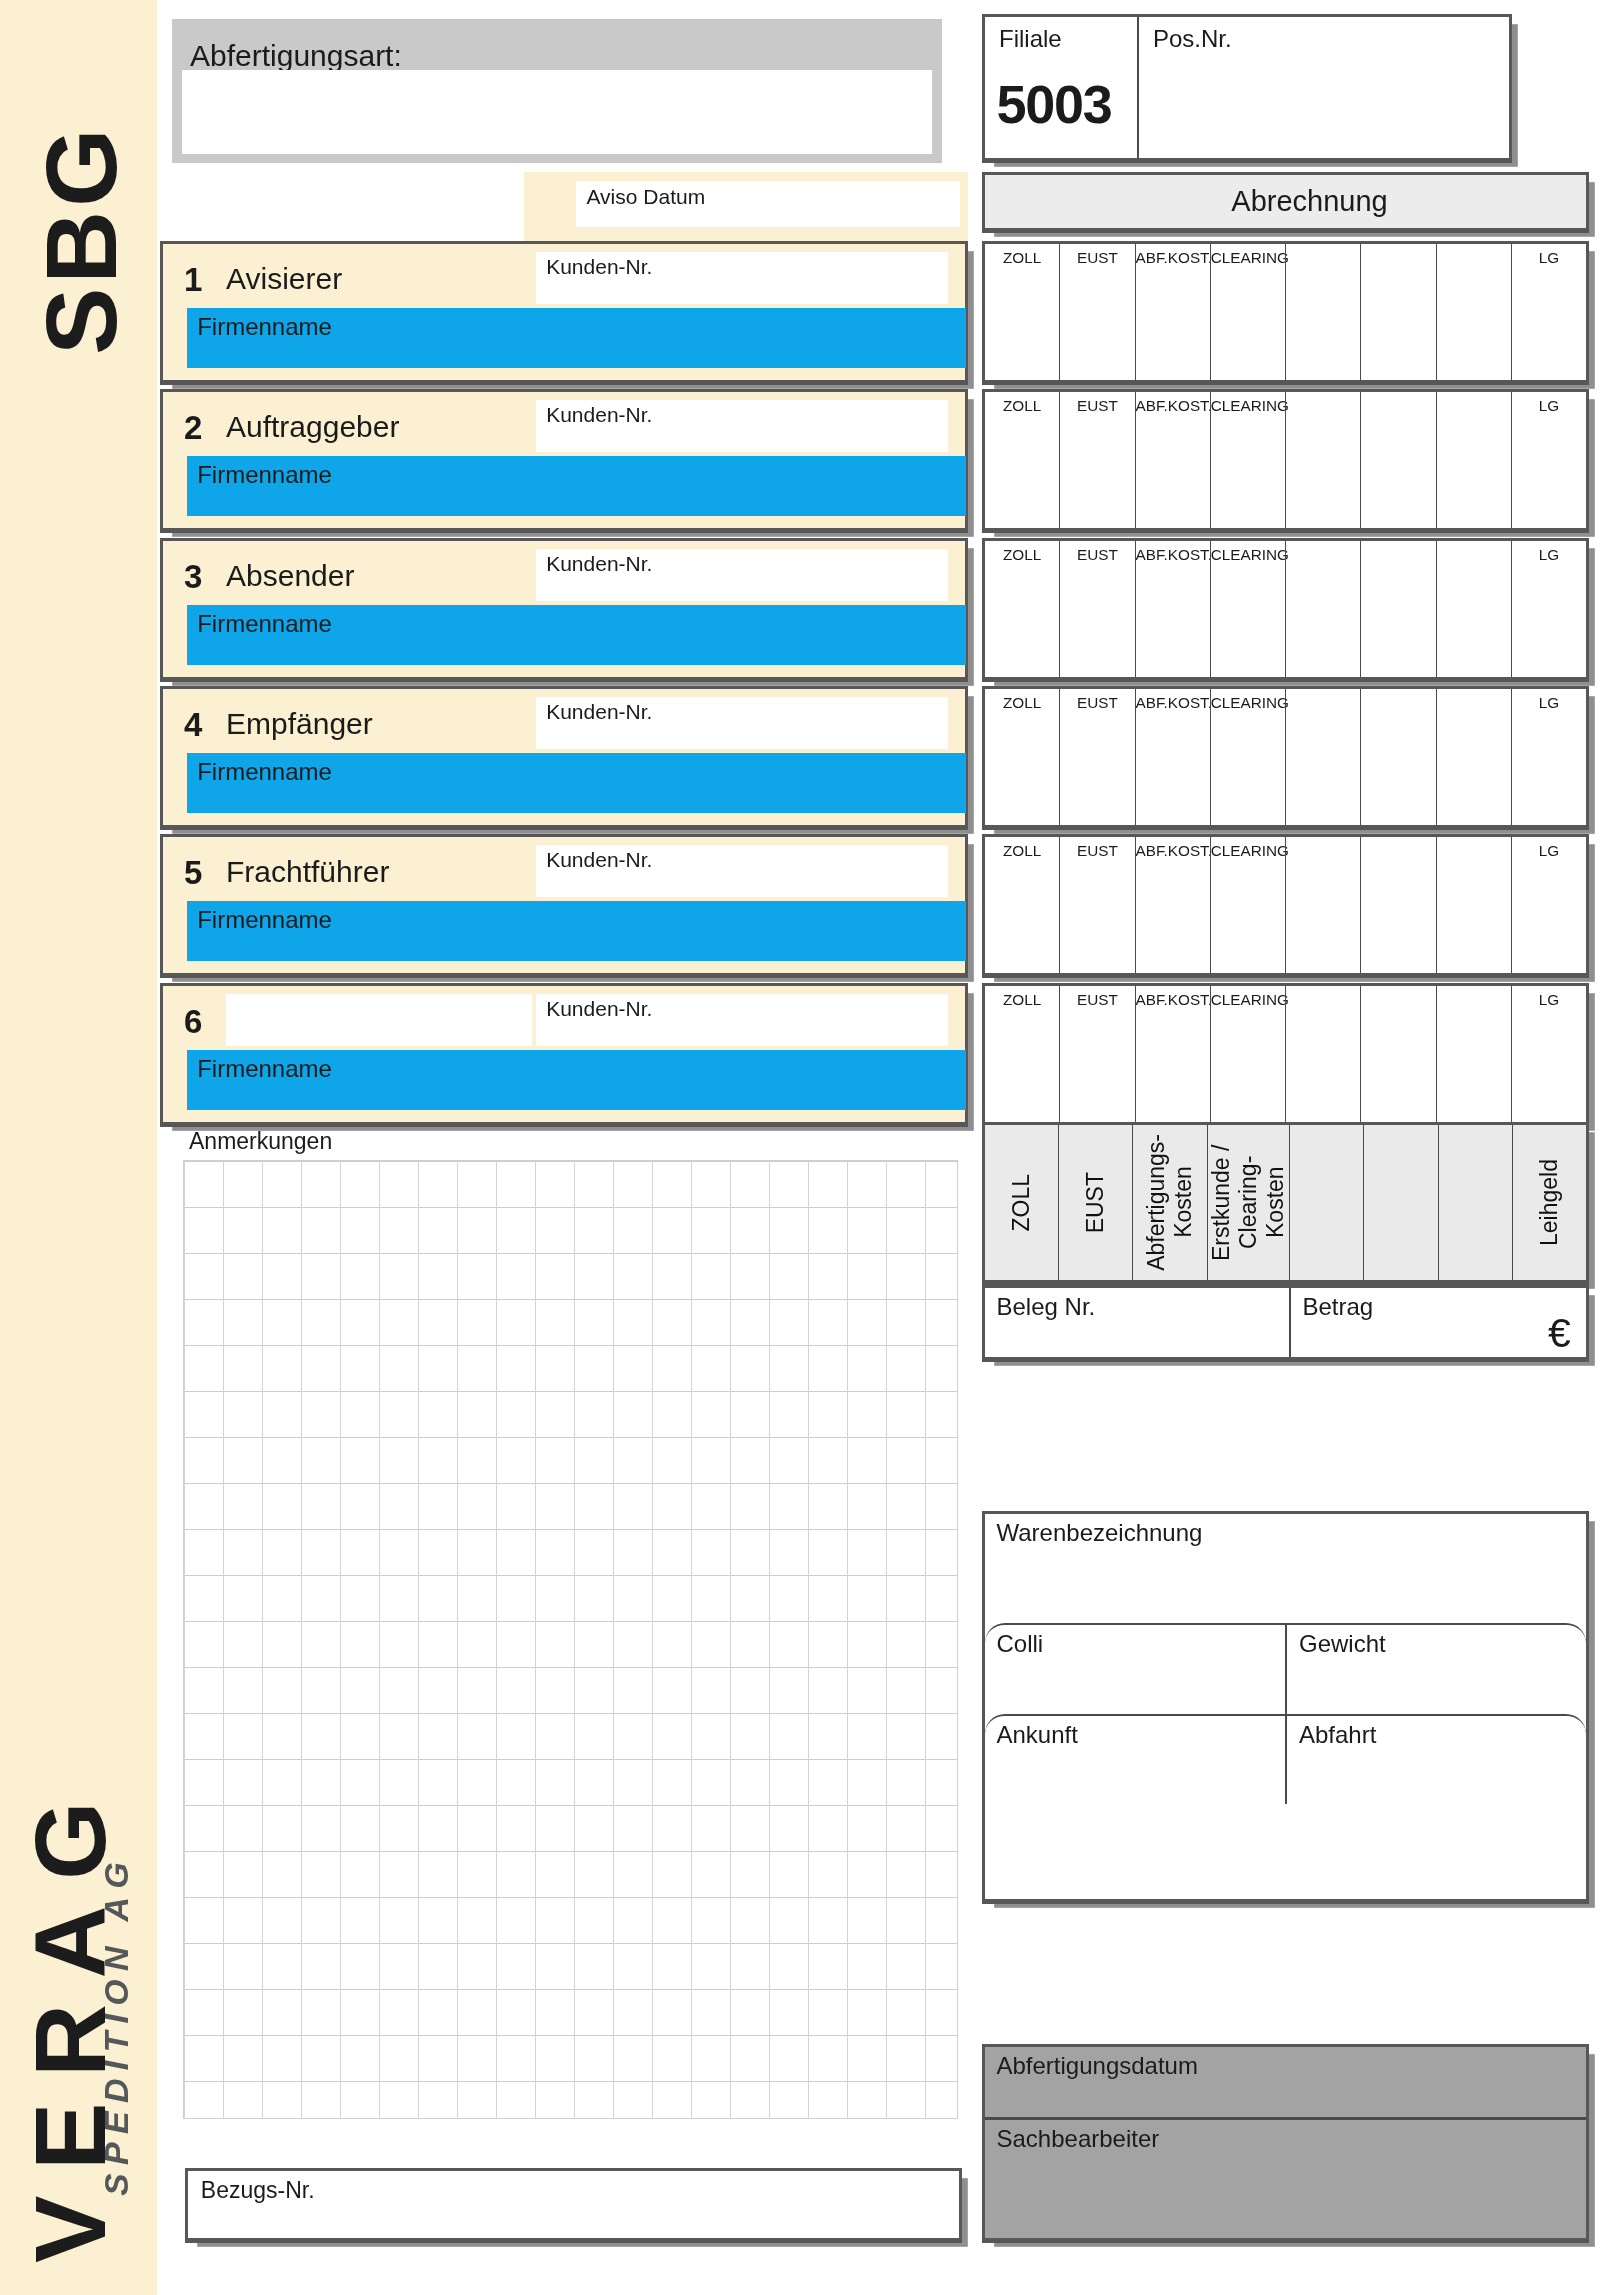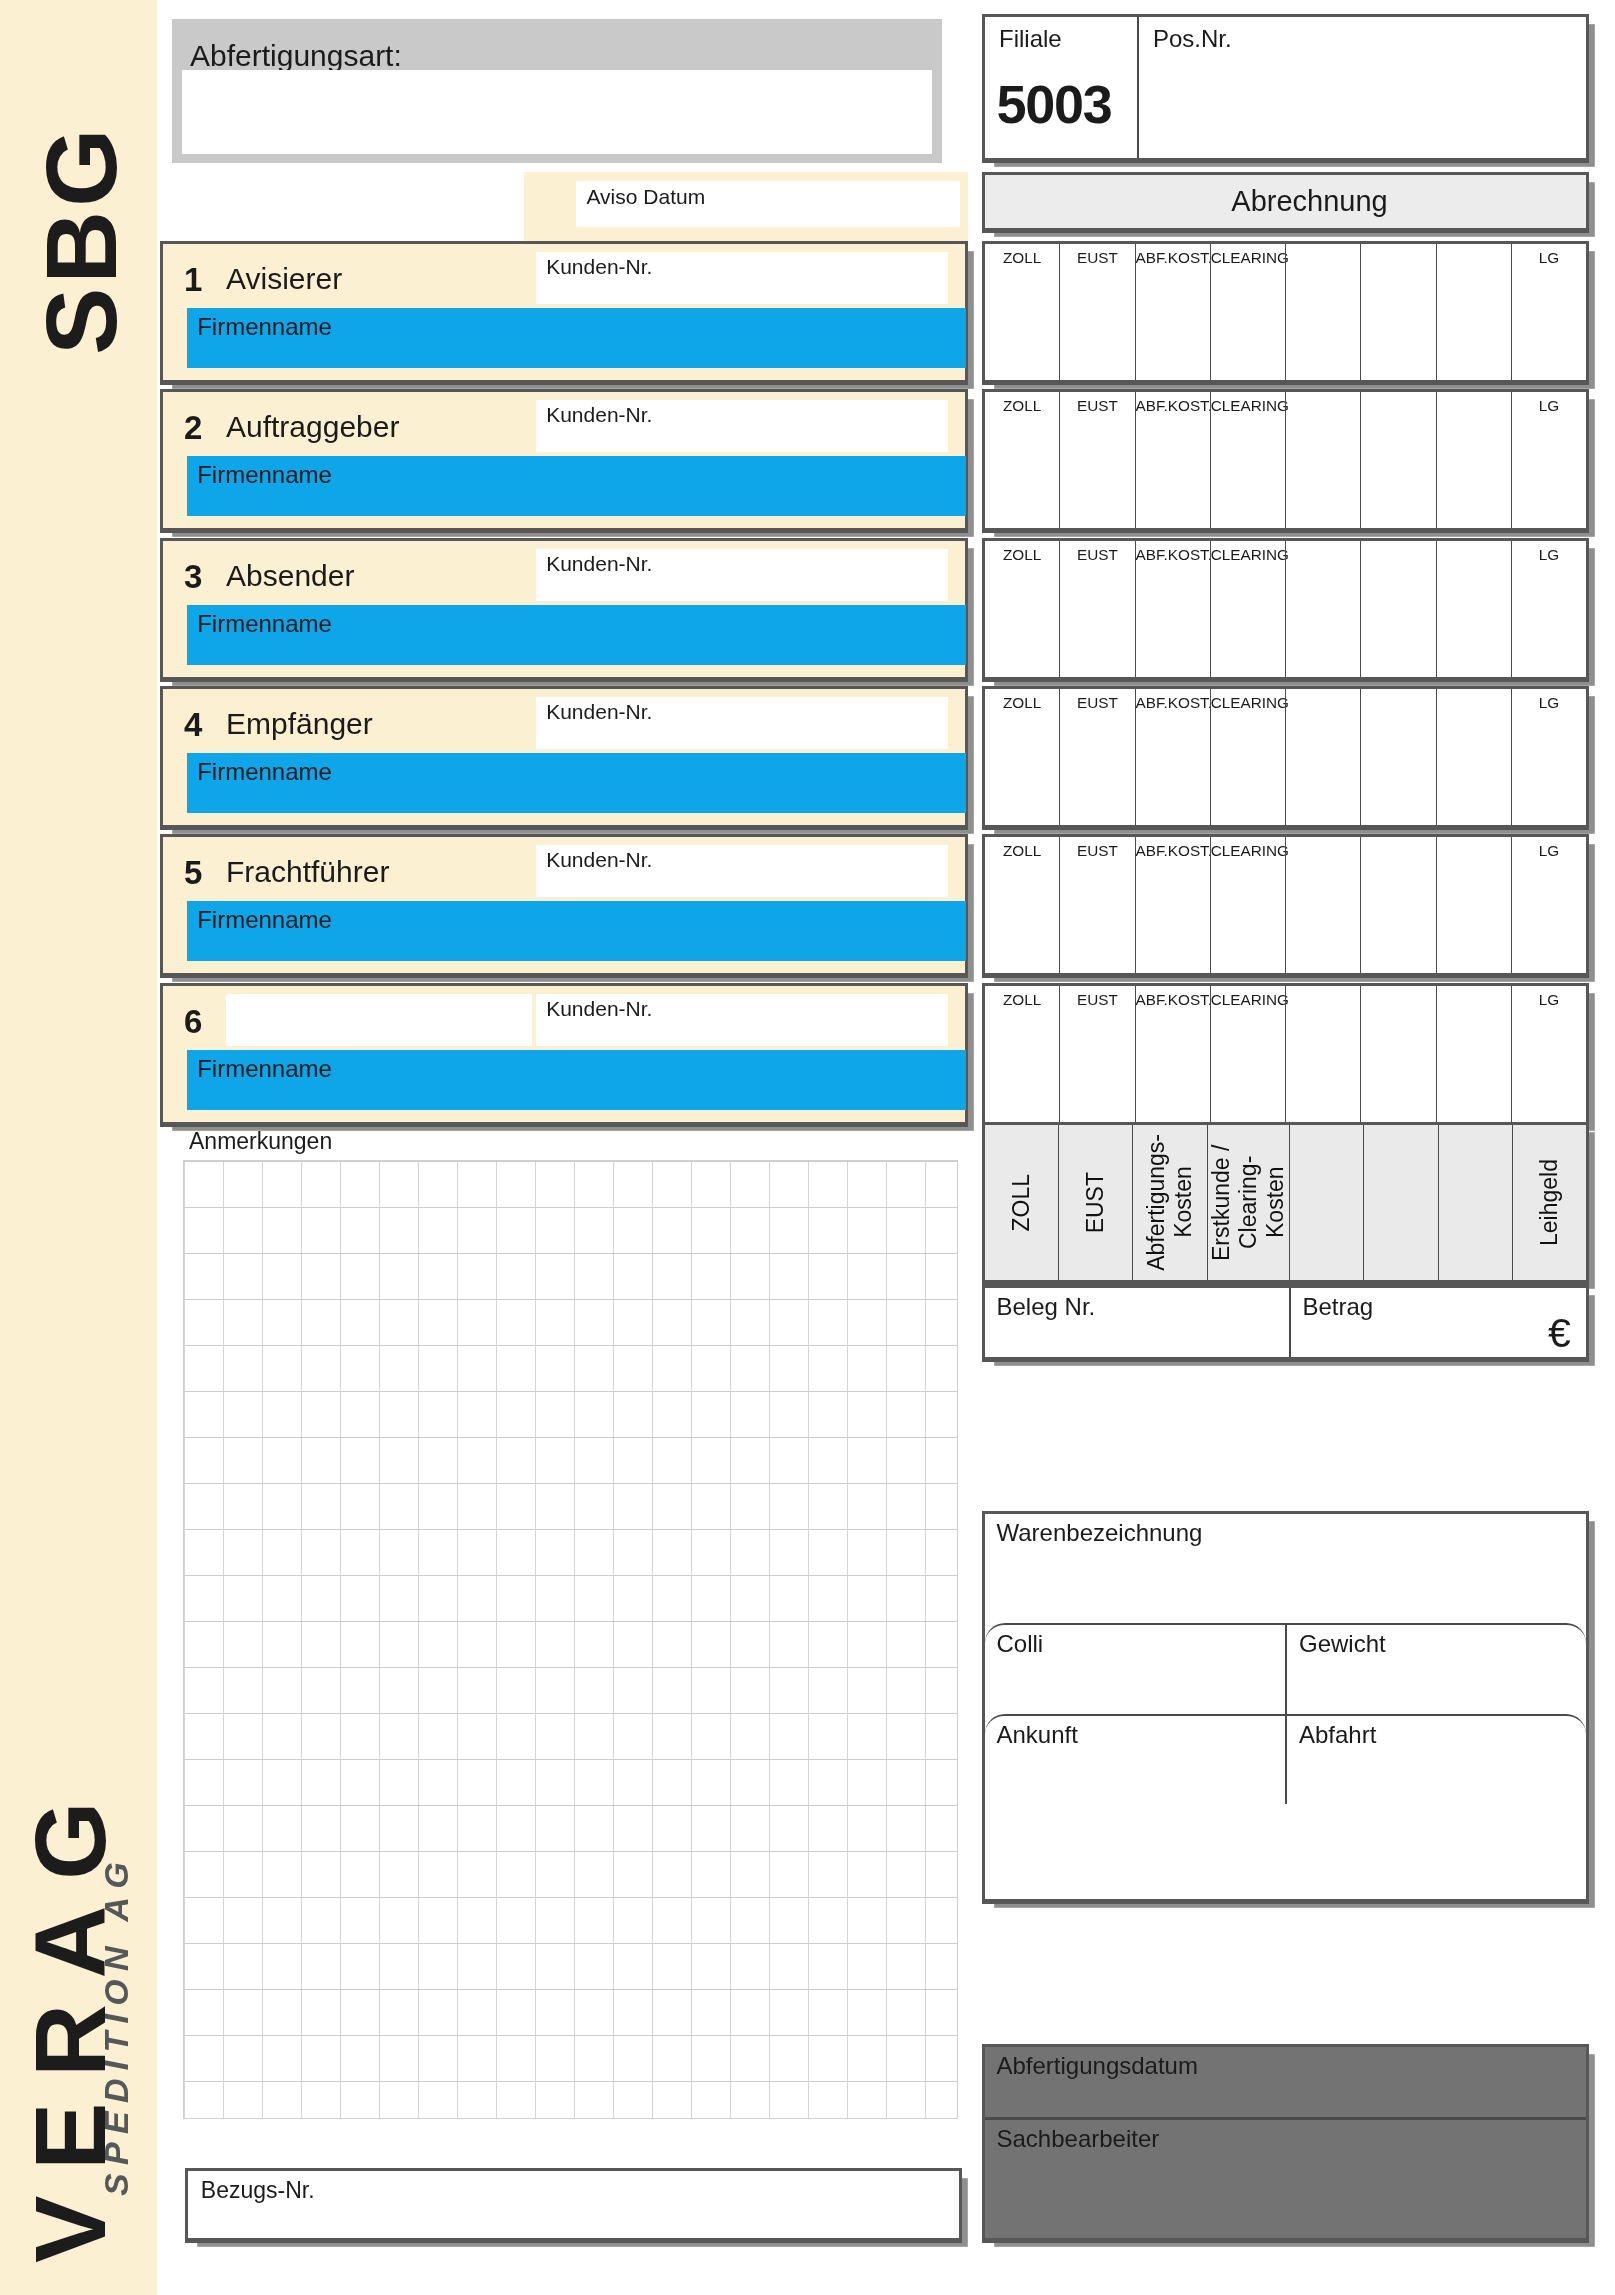--- a/index.html
+++ b/index.html
@@ -15,21 +15,21 @@
 
   
   .card{position:absolute;border:3.2px solid #575757;border-bottom-width:5.1px;box-shadow:9px 7px 0 -3.2px #8F8F8F;box-sizing:border-box;background:#fff;}
 
   
   .gray-head{position:absolute;left:172px;top:18.5px;width:770px;height:144px;background:#C9C9C9;}
   .gray-head .lbl{position:absolute;left:18px;top:20px;font-size:30px;}
   .gray-head .inp{position:absolute;left:9.6px;top:51px;width:750px;height:84px;background:#fff;}
 
   
-  .filiale-box{left:982px;top:14px;width:607px;height:149px;display:flex;text-align:center;}
+  .filiale-box{left:982px;top:14px;width:530px;height:149px;display:flex;text-align:center;}
   .filiale-cell{width:152px;position:relative;box-sizing:border-box;}
   .posnr-cell{flex:1;border-left:2.6px solid #4a4a4a;position:relative;box-sizing:border-box;padding-left:8px;}
   .filiale-cell .lbl,.posnr-cell .lbl{position:absolute;left:14px;top:7.7px;font-size:24px;}
   .filiale-cell .val{position:absolute;left:11.5px;top:56px;font-size:54px;font-weight:bold;letter-spacing:-1.3px;}
 
   
   .aviso-wrap{position:absolute;left:524px;top:172px;width:444px;height:69px;background:#FBF0D2;}
   .aviso-inp{position:absolute;left:8.3px;top:9px;width:384px;height:46px;background:#fff;margin-left:44px;}
   .aviso-inp .lbl{position:absolute;left:10.2px;top:3.8px;font-size:21px;}
 
@@ -76,21 +76,21 @@
   .lkw-block{left:982px;top:1511px;width:607px;height:393px;background:#fff;}
   .lkw-row{position:relative;box-sizing:border-box;width:100%;}
   .lkw-row + .lkw-row{border-top:2.6px solid #4a4a4a;border-radius:20px;}
   .lkw-row .lbl{position:absolute;left:11.5px;top:5.1px;font-size:24px;}
   .lkw-split{display:flex;}
   .lkw-split .half{width:303px;position:relative;box-sizing:border-box;}
   .lkw-split .half + .half{border-left:2.6px solid #4a4a4a;}
   .lkw-split .half .lbl{position:absolute;left:11.5px;top:5.1px;font-size:24px;}
 
   
-  .abf-block{left:982px;top:2044px;width:607px;height:199px;background:#737373;}
+  .abf-block{left:982px;top:2044px;width:607px;height:199px;background:#a3a3a3;}
   .abf-row{position:relative;box-sizing:border-box;width:100%;}
   .abf-row + .abf-row{border-top:3.8px solid #4a4a4a;}
   .abf-row .lbl{position:absolute;left:11.5px;top:5.1px;font-size:24px;}
 
   
   .bezug-box{left:185px;top:2168px;width:777px;height:75px;background:#fff;}
   .bezug-box .lbl{position:absolute;left:12.8px;top:6.4px;font-size:23px;}
 </style>
 </head>
 <body>

